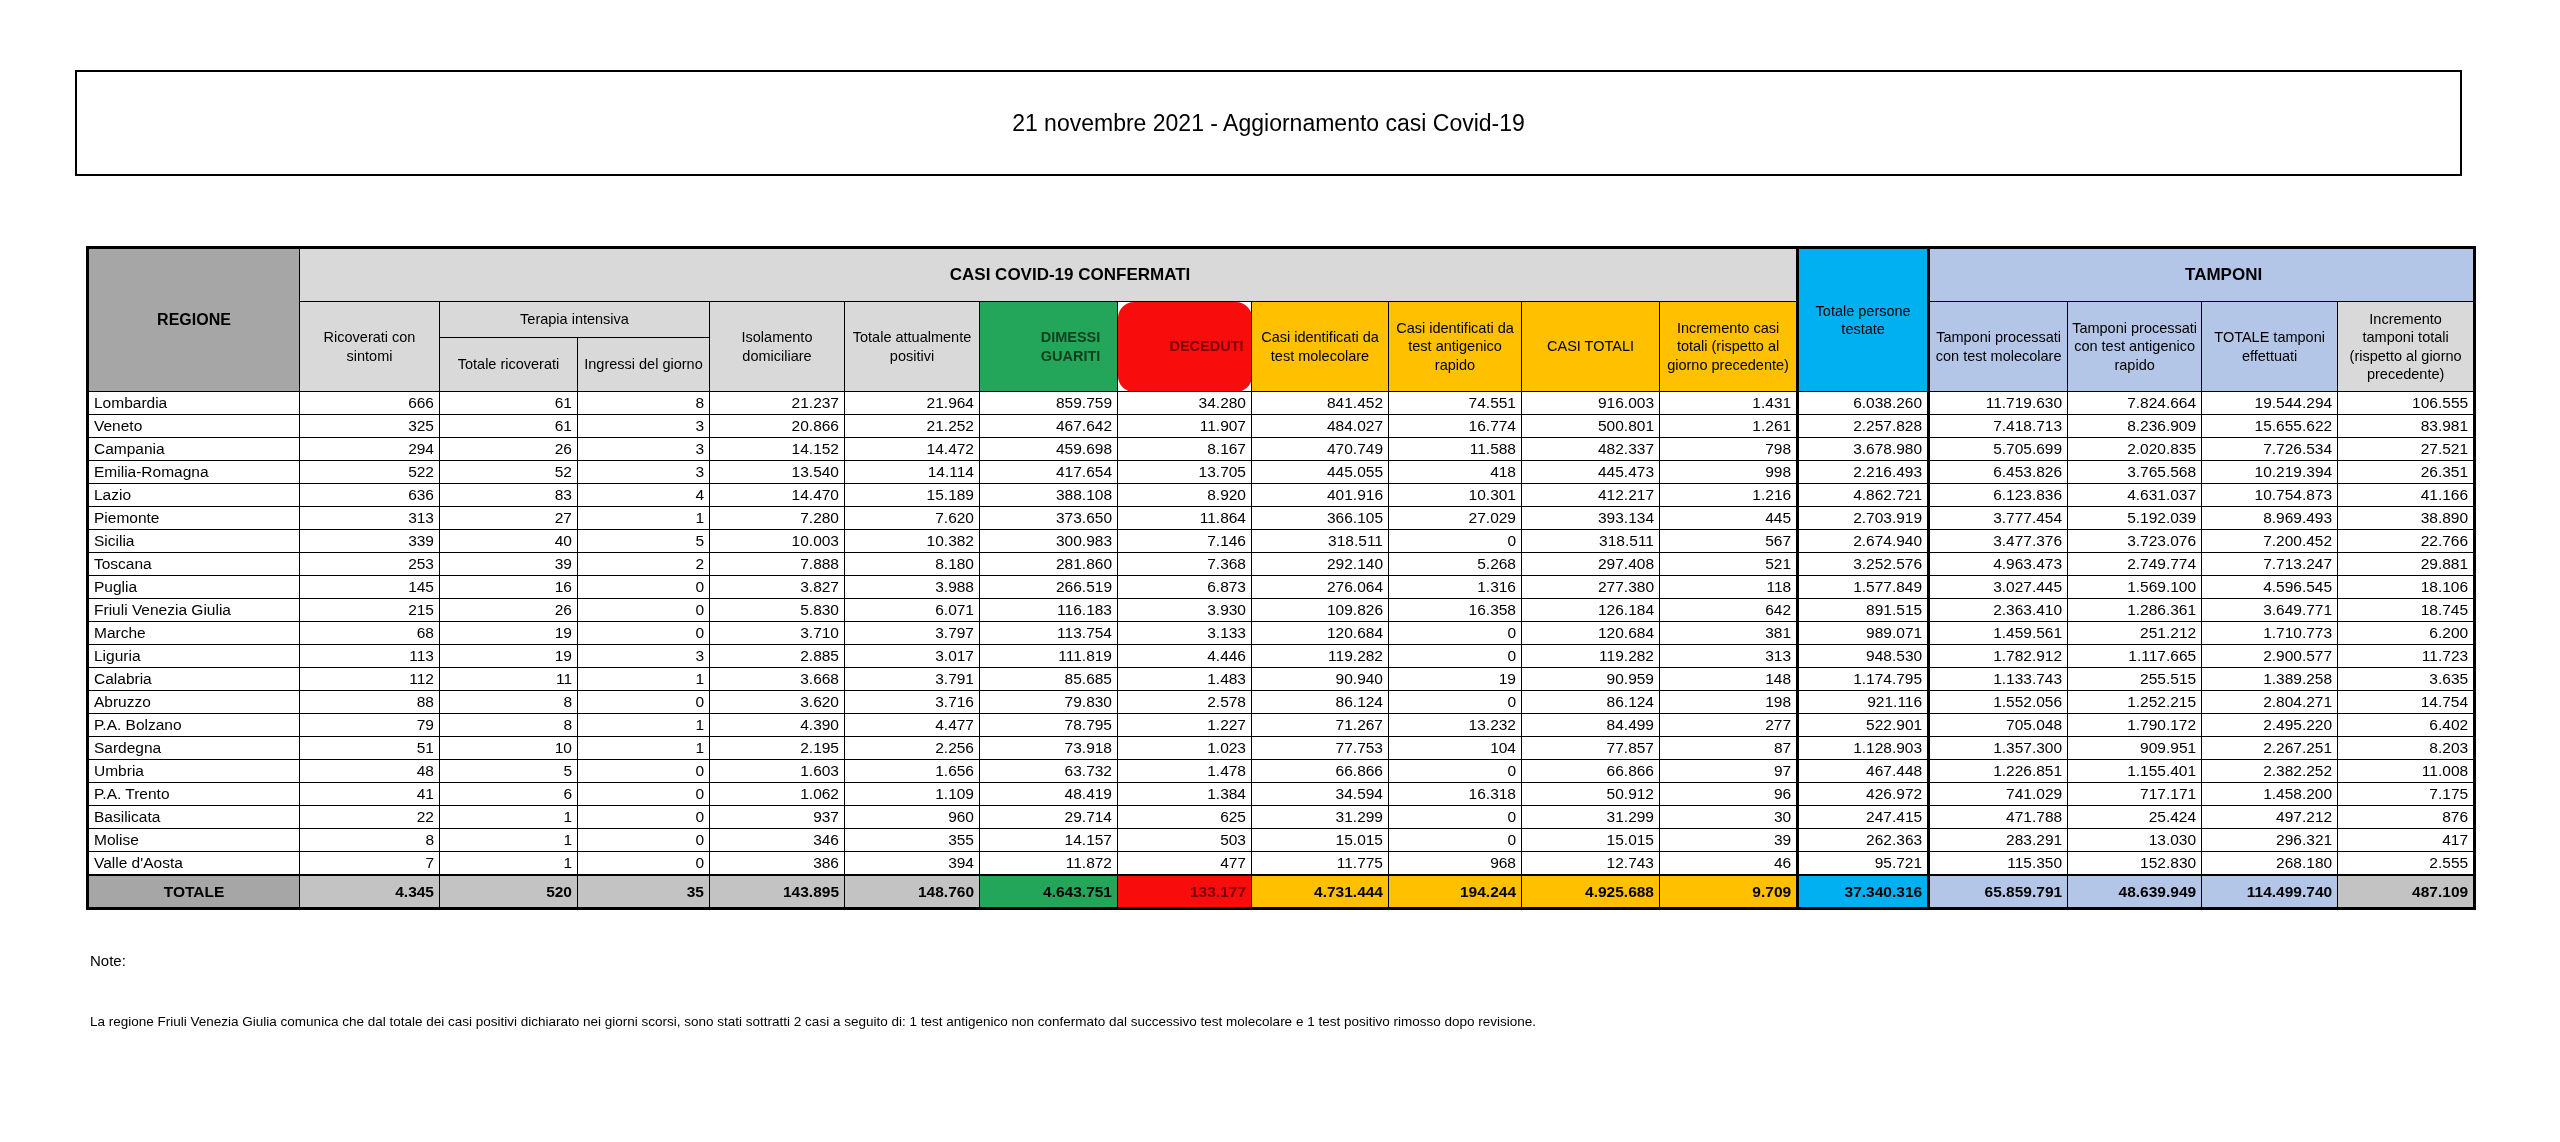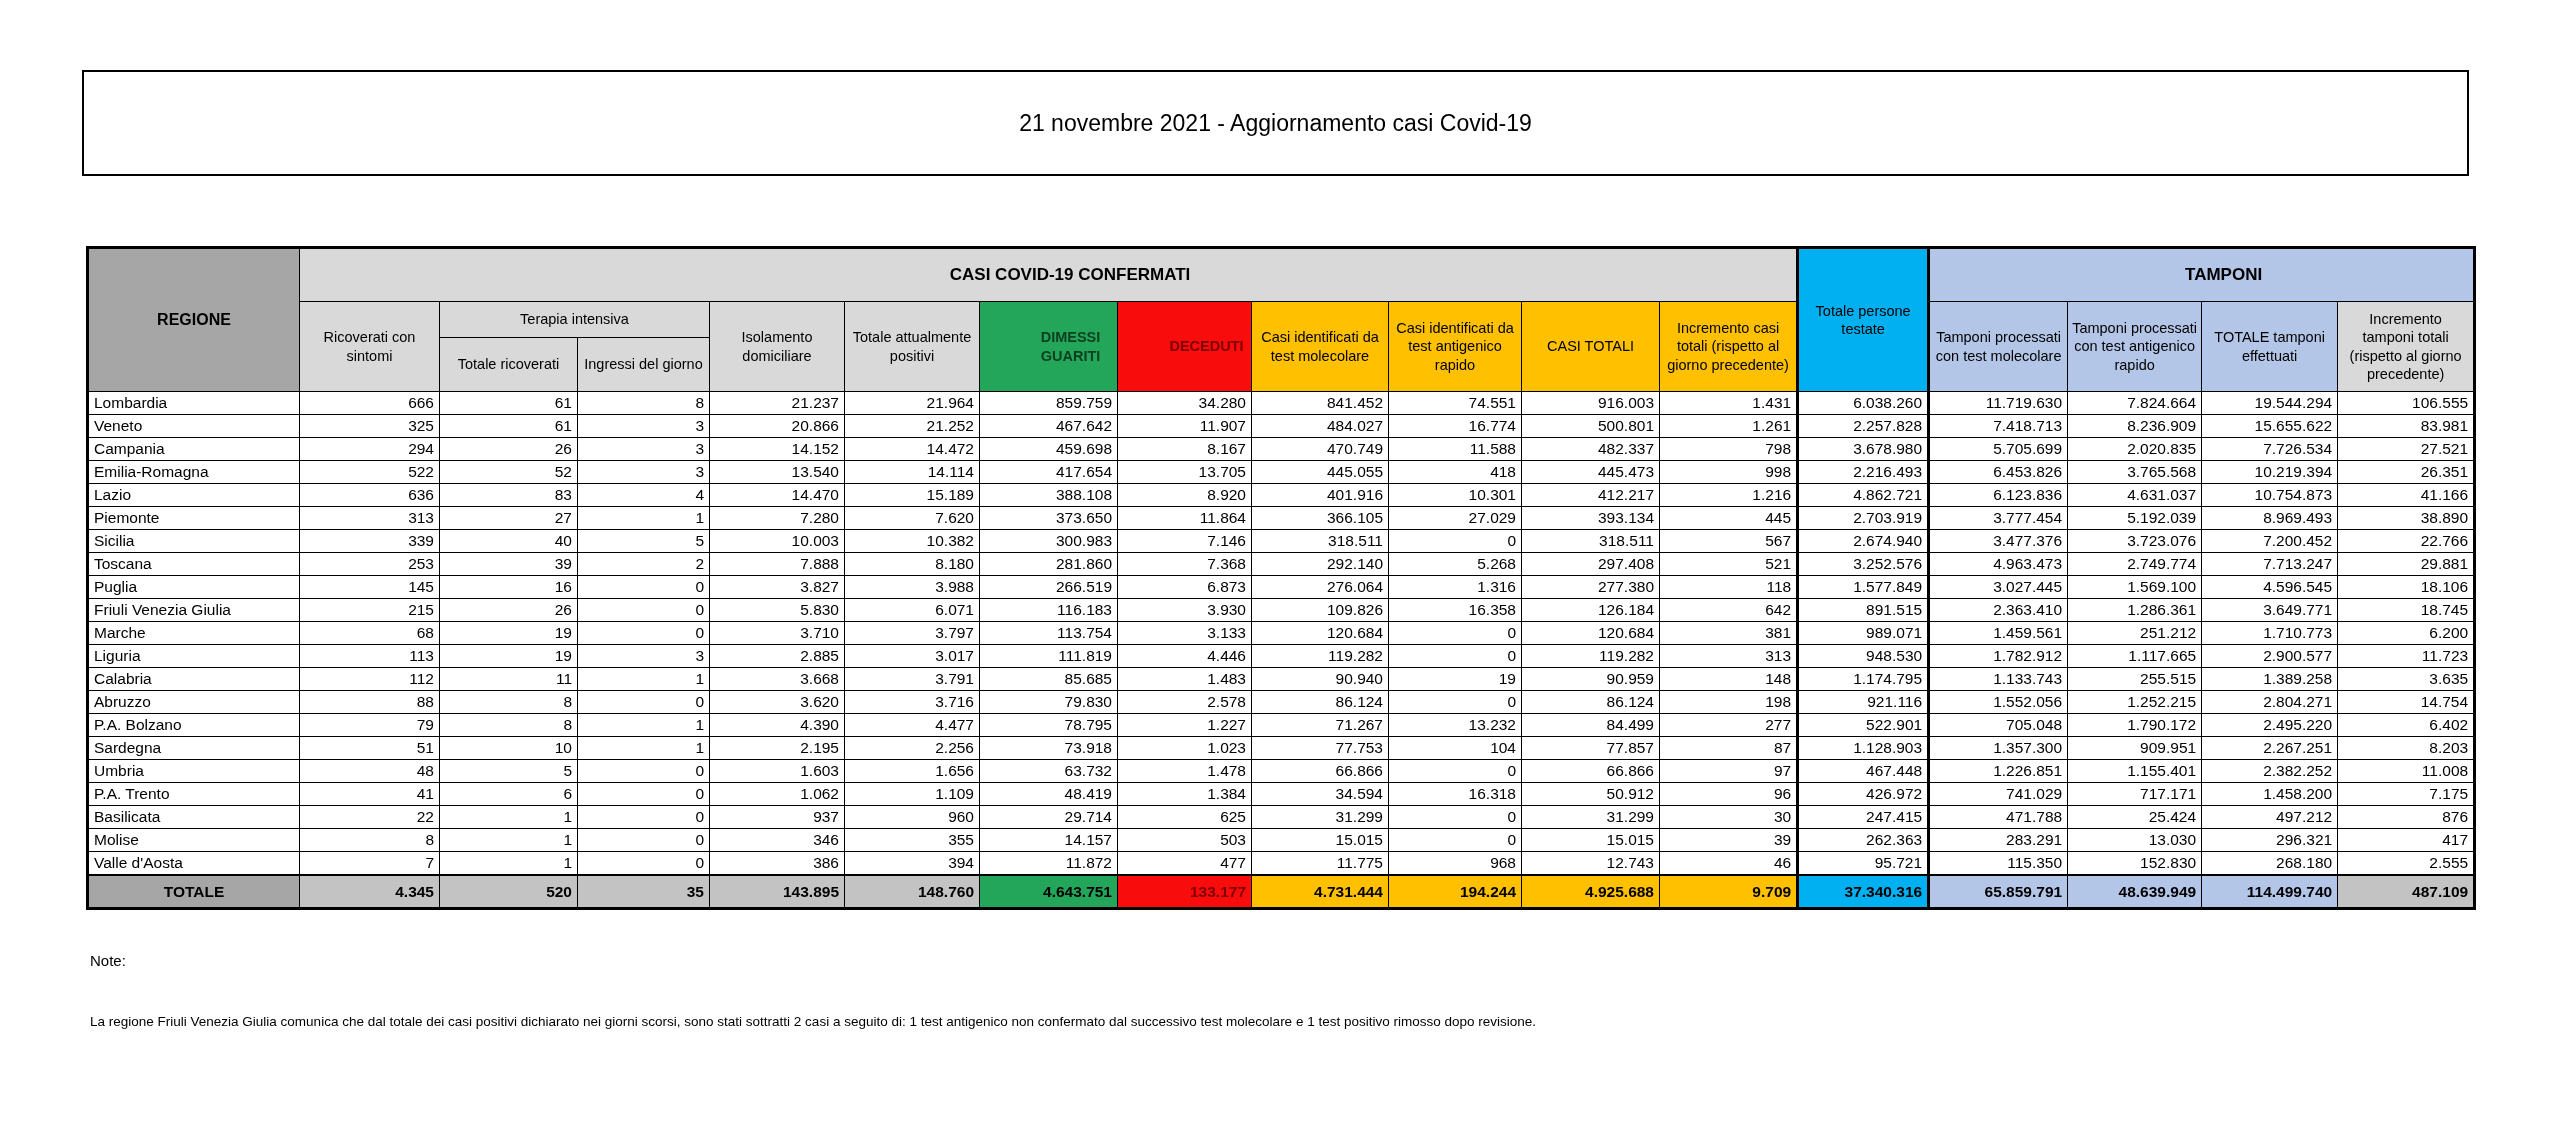--- a/index.html
+++ b/index.html
@@ -6,38 +6,38 @@
     --green:#24A65A; --red:#F90C0C; --dark_red:#7E0101; --dark_green:#0B3F1D;
     --yellow:#FFC000; --cyan:#00B0F0; --light_blue:#B4C6E7;
     --header_gray:#D9D9D9; --dark_gray:#A6A6A6; --totals_gray:#C3C3C3; --border:#000000;
   }
   html,body{margin:0;padding:0;}
   body{
     width:2560px;height:1142px;background:#ffffff;position:relative;
     font-family:"Liberation Sans", sans-serif;color:#000;
   }
   .title-box{
-    position:absolute;left:82px;top:70px;width:2383px;height:102px;
+    position:absolute;left:75px;top:70px;width:2383px;height:102px;
     border:2px solid var(--border);background:#fff;
     display:flex;flex-direction:column;align-items:center;justify-content:center;gap:20px;
   }
   .title-line{font-size:23px;}
   .table-wrap{position:absolute;left:86px;top:246px;}
   table{border-collapse:collapse;table-layout:fixed;width:2387px;border:3px solid var(--border);}
   th,td{border:1px solid var(--border);overflow:hidden;}
   thead th{
     background:var(--header_gray);font-size:14.5px;font-weight:normal;
     text-align:center;vertical-align:middle;padding:2px 4px;line-height:1.25;
   }
   tr.hr1{height:54px;} tr.hr2{height:36px;} tr.hr3{height:54px;}
   .bold{font-weight:bold;padding-left:48px;}
   .fs-lg{font-size:17px;}
   th.regione-h{background:var(--dark_gray);font-weight:bold;font-size:16px;}
   .bg-green{background:var(--green);color:var(--dark_green);}
-  .bg-red{background:var(--red);color:var(--dark_red);}
+  .bg-red{background:var(--red);color:var(--dark_red);border-radius:16px;}
   .bg-yellow{background:var(--yellow);}
   .bg-cyan{background:var(--cyan);}
   .bg-lblue{background:var(--light_blue);}
   .thickL{border-left:3px solid var(--border);}
   .thickR{border-right:3px solid var(--border);}
   tbody td{font-size:15.5px;height:22px;padding:0 5px;white-space:nowrap;background:#fff;}
   td.region{text-align:left;}
   td.num{text-align:right;}
   tr.totals td{font-weight:bold;height:31px;border-top:2px solid var(--border);}
   td.t-label{background:var(--dark_gray);text-align:center;}

